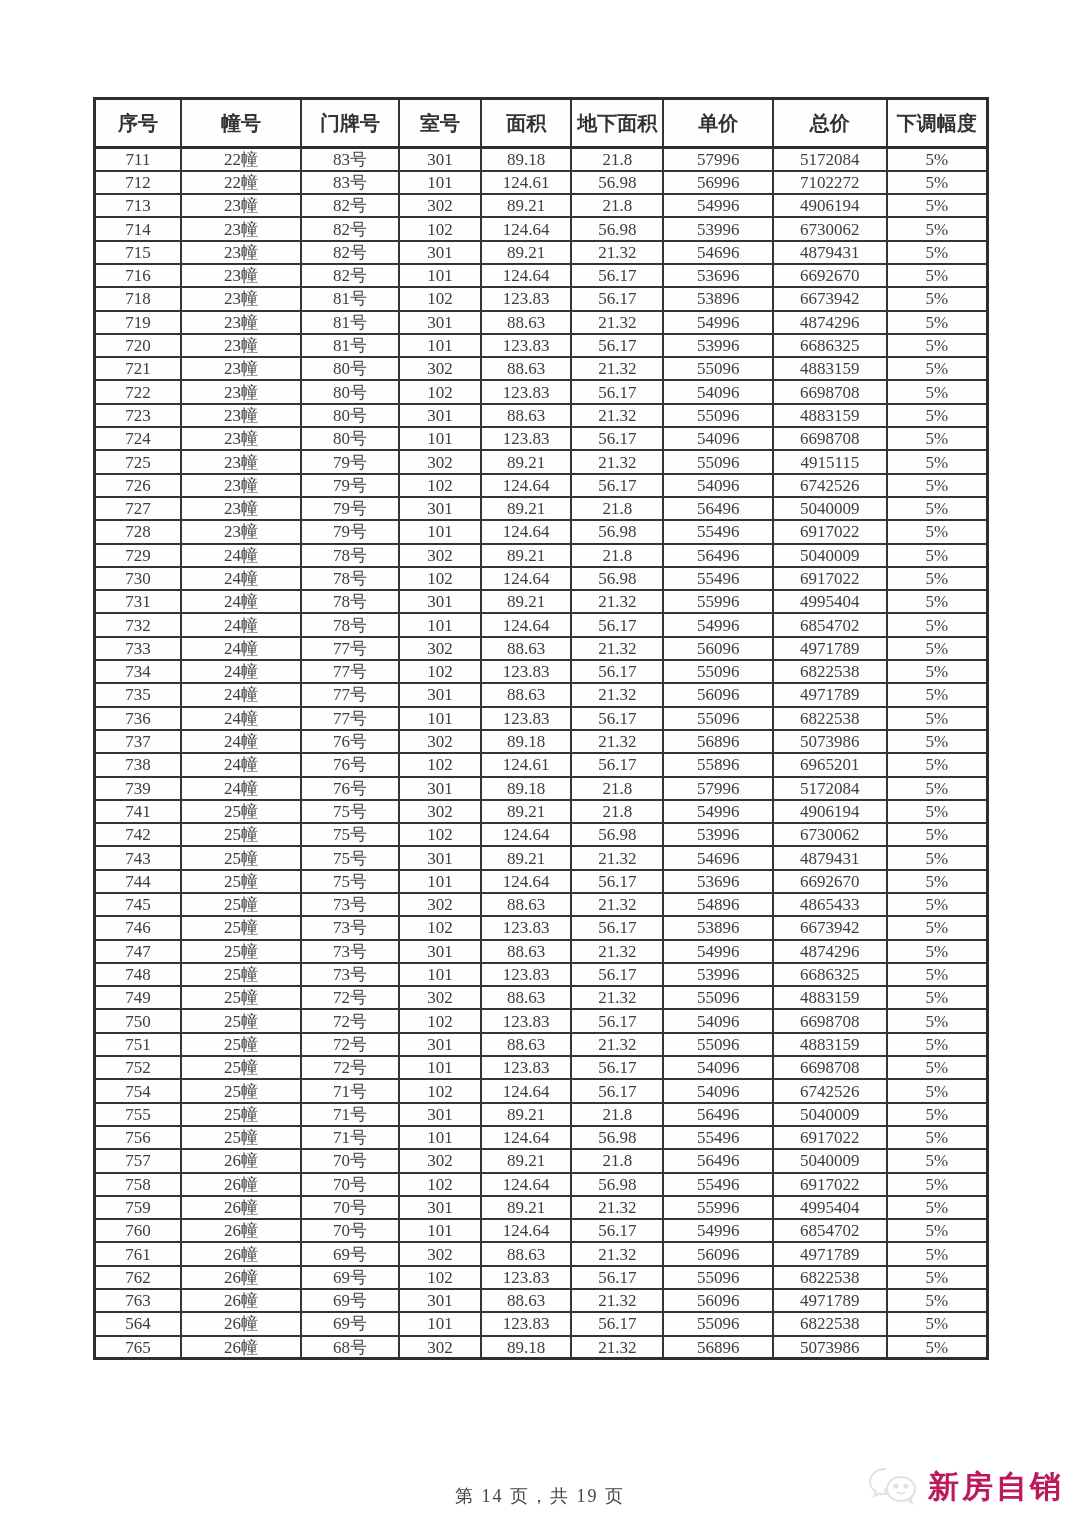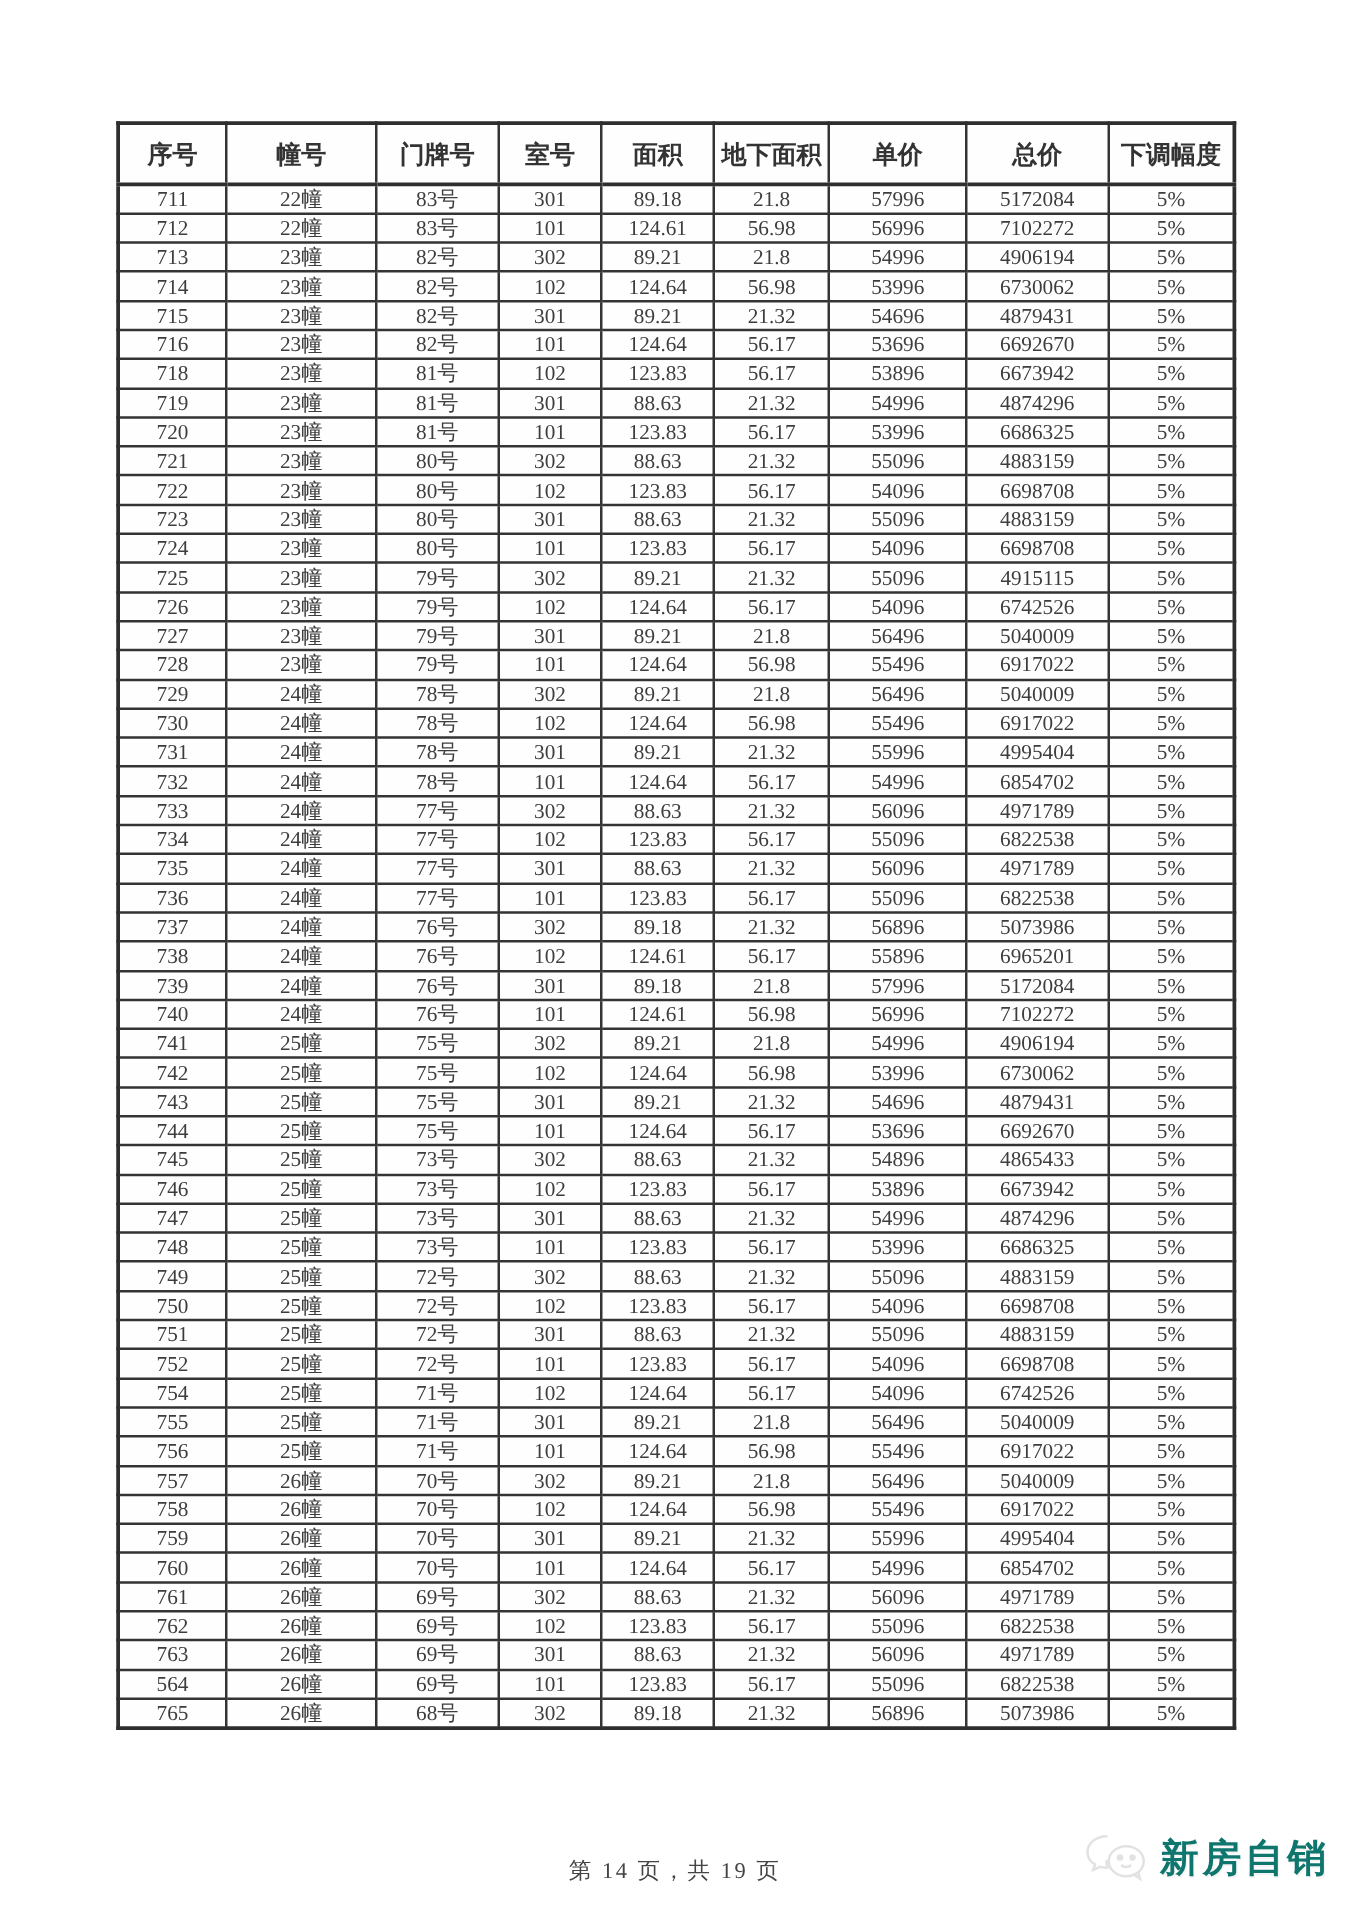--- a/index.html
+++ b/index.html
@@ -61,21 +61,21 @@
     display: flex;
     align-items: center;
     gap: 8px;
     color: #e0e0e0;
     user-select: none;
   }
   .watermark .wm-text {
     font-size: 31px;
     font-weight: bold;
     letter-spacing: 3px;
-    color: #0f766e;
+    color: #be185d;
     text-shadow: 1px 1px 0 #f4f4f4;
     font-family: "Liberation Sans", "DejaVu Sans", sans-serif;
   }
   .watermark svg { display: block; }
 </style>
 </head>
 <body>
 
 <div class="page-table-wrap">
   <table class="price-table">
@@ -434,31 +434,20 @@
     <td>24幢</td>
     <td>76号</td>
     <td>301</td>
     <td>89.18</td>
     <td>21.8</td>
     <td>57996</td>
     <td>5172084</td>
     <td>5%</td>
   </tr>
 
-  <tr>
-    <td>740</td>
-    <td>24幢</td>
-    <td>76号</td>
-    <td>101</td>
-    <td>124.61</td>
-    <td>56.98</td>
-    <td>56996</td>
-    <td>7102272</td>
-    <td>5%</td>
-  </tr>
 
   <tr>
     <td>741</td>
     <td>25幢</td>
     <td>75号</td>
     <td>302</td>
     <td>89.21</td>
     <td>21.8</td>
     <td>54996</td>
     <td>4906194</td>

